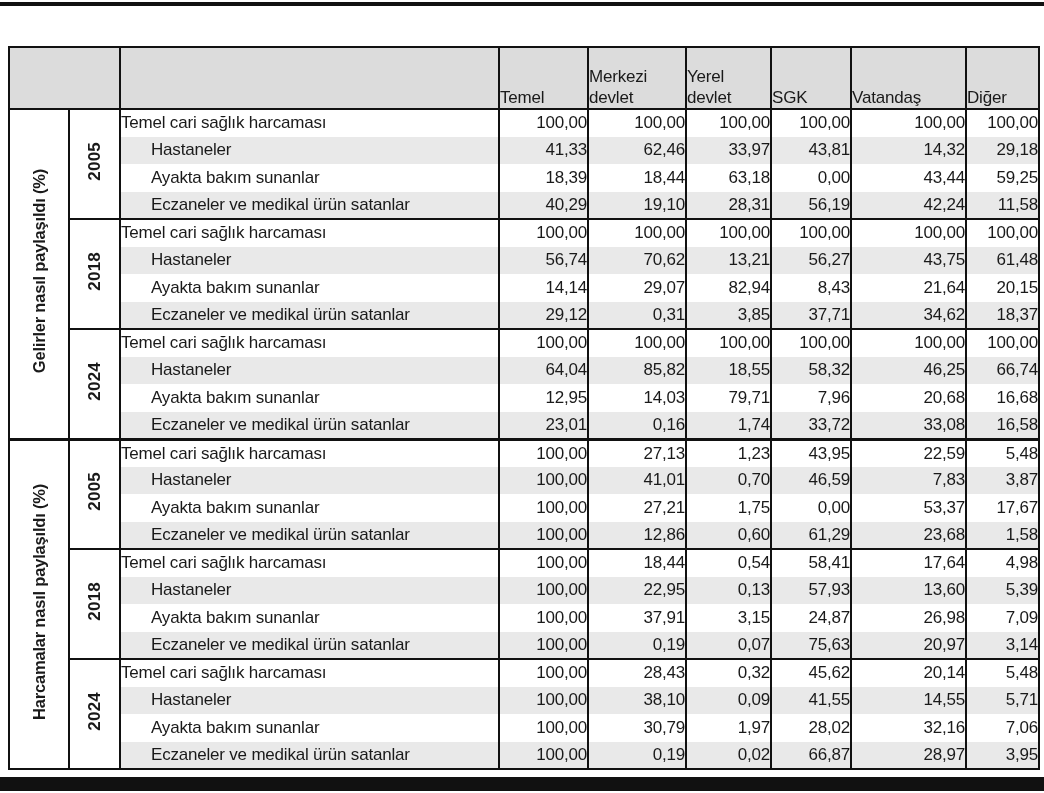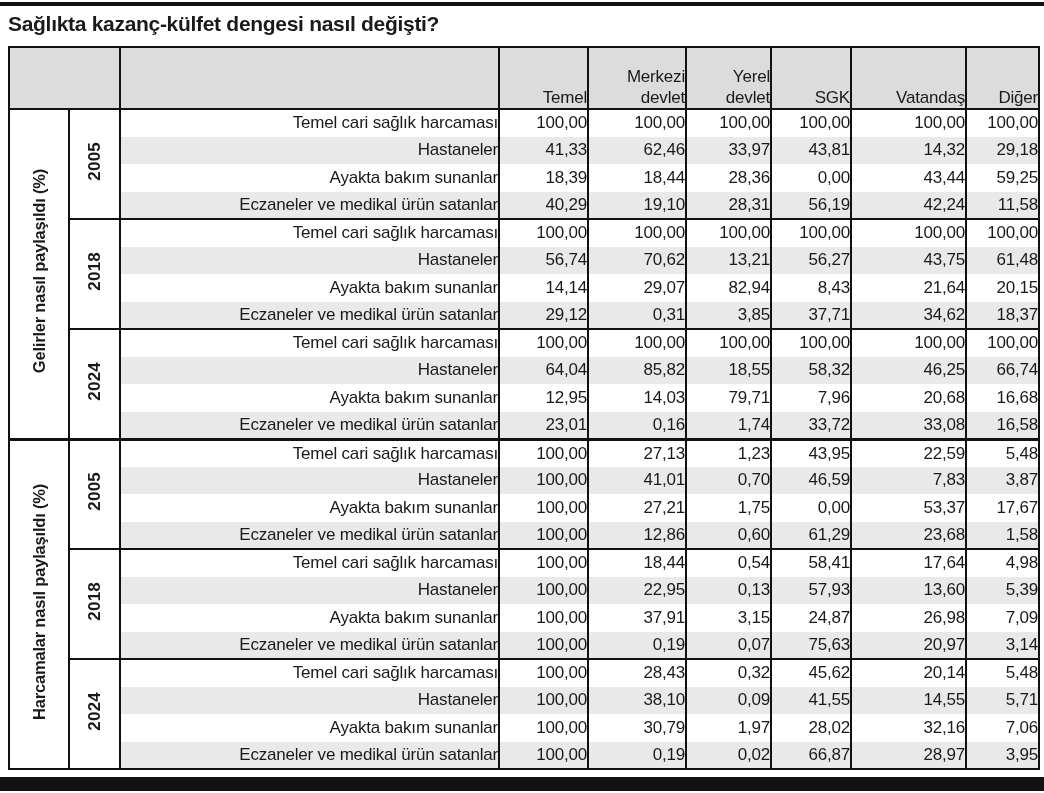--- a/index.html
+++ b/index.html
@@ -49,30 +49,30 @@
     border-right: 2px solid #111111;
     padding: 0;
     font-weight: 400;
     color: #1a1a1a;
   }
   thead th {
     background: #dcdcdc;
     border-bottom: 2px solid #111111;
     height: 62px;
     vertical-align: bottom;
-    text-align: right;
+    text-align: left;
     font-weight: 700;
     padding: 3px 12px 6px 3px;
     line-height: 1.25;
   }
   thead th.corner { padding: 0; }
   tbody tr { height: 27.5px; }
   tbody tr.group-start > th, tbody tr.group-start > td { border-top: 2px solid #111111; }
   tbody tr.section-start > th, tbody tr.section-start > td { border-top: 3px solid #111111; }
-  td.label { text-align: right; padding-left: 9px; white-space: nowrap; overflow: hidden; }
+  td.label { text-align: left; padding-left: 9px; white-space: nowrap; overflow: hidden; }
   td.label.sub { padding-left: 30px; margin-left: 28px; }
   td.num { text-align: right; padding-right: 10px; white-space: nowrap; }
   td.pad-wide { padding-right: 20px; }
   td.shade, th.shade { background: #e9e9e9; }
   th.section-cell, th.year-cell {
     background: #ffffff;
     text-align: center;
     vertical-align: middle;
   }
   .vert {
@@ -83,21 +83,20 @@
     font-weight: 700;
   }
   th.section-cell .vert { font-size: 16.5px; letter-spacing: -0.2px; }
   th.year-cell .vert { font-size: 17px; letter-spacing: 0.2px; }
 </style>
 </head>
 <body>
 
 <div class="page">
   <div class="top-rule"></div>
-  <h1 class="title">Sağlıkta kazanç-külfet dengesi nasıl değişti?</h1>
 
   <table class="grid">
     <colgroup>
       <col style="width:60px">
       <col style="width:51px">
       <col style="width:379px">
       <col style="width:89px">
       <col style="width:98px">
       <col style="width:85px">
       <col style="width:80px">
@@ -134,21 +133,21 @@
           <td class="num shade">62,46</td>
           <td class="num shade">33,97</td>
           <td class="num shade">43,81</td>
           <td class="num shade pad-wide">14,32</td>
           <td class="num shade">29,18</td>
         </tr>
         <tr>
           <td class="label sub">Ayakta bakım sunanlar</td>
           <td class="num">18,39</td>
           <td class="num">18,44</td>
-          <td class="num">28,36</td>
+          <td class="num">63,18</td>
           <td class="num">0,00</td>
           <td class="num pad-wide">43,44</td>
           <td class="num">59,25</td>
         </tr>
         <tr>
           <td class="label sub shade">Eczaneler ve medikal ürün satanlar</td>
           <td class="num shade">40,29</td>
           <td class="num shade">19,10</td>
           <td class="num shade">28,31</td>
           <td class="num shade">56,19</td>

